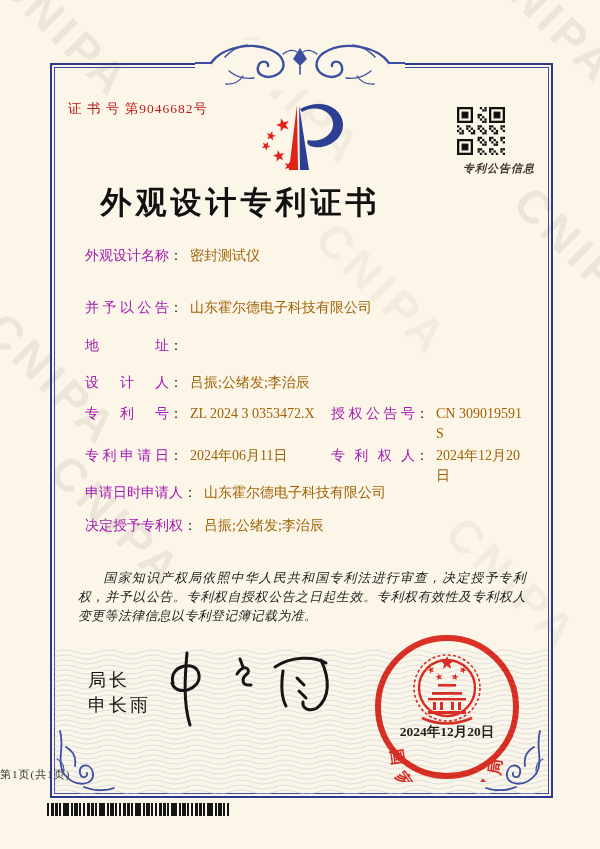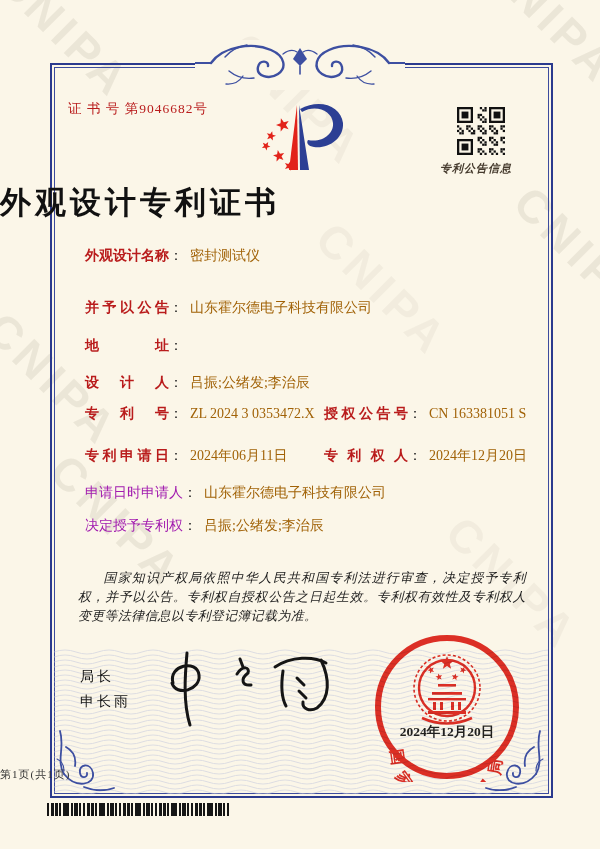--- a/index.html
+++ b/index.html
@@ -23,43 +23,43 @@
   }
   .ornament-top{position:absolute;left:195px;top:40px;width:210px;height:50px;background:#fbf6e8;}
   .corner{position:absolute;width:62px;height:62px;}
   .corner.bl{left:54px;top:729px;}
   .corner.br{left:484px;top:729px;transform:scaleX(-1);}
   .waves{position:absolute;left:54px;top:648px;width:494px;height:146px;}
   .certno{position:absolute;left:68px;top:100px;font-size:13.5px;letter-spacing:1px;color:#b91c1c;}
   .logo{position:absolute;left:256px;top:96px;width:92px;height:82px;}
   .qr{position:absolute;left:457px;top:107px;width:48px;height:48px;}
   .qr-caption{
-    position:absolute;left:433px;top:161px;width:86px;text-align:center;
+    position:absolute;left:456px;top:161px;width:86px;text-align:center;
     font-size:11px;font-style:italic;font-weight:600;color:#453a2d;letter-spacing:1px;
   }
   .title{
-    position:absolute;left:0;top:182px;width:481px;
+    position:absolute;left:0;top:182px;width:481px;text-align:center;
     font-size:31px;font-weight:bold;letter-spacing:4px;color:#111;
   }
   .row{position:absolute;left:85px;width:442px;display:flex;align-items:flex-start;font-size:14px;line-height:20px;}
-  .lbl{flex:none;display:inline-block;width:84px;text-align:justify;text-align-last:justify;color:#b91c1c;font-weight:bold;}
+  .lbl{flex:none;display:inline-block;width:84px;text-align:justify;text-align-last:justify;color:#a21caf;}
   .lbl-wide{flex:none;color:#a21caf;}
   .colon{flex:none;margin-right:7px;}
   .val{color:#a16207;}
   .val-flex{flex:1;}
   .pair{display:flex;}
-  .pair2{position:absolute;left:239px;top:0;}
+  .pair2{position:absolute;left:246px;top:0;}
   .statement{
     position:absolute;left:78px;top:569px;width:448px;margin:0;
     font-size:12.8px;line-height:19px;font-style:italic;letter-spacing:.5px;
     text-align:justify;text-indent:2em;color:#1c1c1c;
   }
   .sig-title,.sig-name{
-    position:absolute;left:80px;font-family:"Liberation Sans","DejaVu Sans",sans-serif;
-    font-size:14px;letter-spacing:3px;color:#141414;
+    position:absolute;left:88px;font-family:"Liberation Sans","DejaVu Sans",sans-serif;
+    font-size:18px;letter-spacing:3px;color:#141414;
   }
   .sig-title{top:668px;}
   .sig-name{top:693px;}
   .signature{position:absolute;left:145px;top:645px;width:205px;height:88px;}
   .seal{position:absolute;left:372px;top:632px;width:150px;height:150px;mix-blend-mode:multiply;opacity:.95;}
   .footer{
     position:absolute;left:0;top:767px;width:600px;
     font-size:11px;color:#333;letter-spacing:1px;
   }
   .barcode{
@@ -294,21 +294,21 @@
 
   <div class="row" style="top:404px">
     <span class="pair">
       <span class="lbl">专利号</span>
         <span class="colon">：</span>
       <span class="val">ZL 2024 3 0353472.X</span>
     </span>
     <span class="pair pair2">
       <span class="lbl">授权公告号</span>
         <span class="colon">：</span>
-      <span class="val">CN 163381051 S</span>
+      <span class="val">CN 309019591 S</span>
     </span>
   </div>
 
   <div class="row" style="top:446px">
     <span class="pair">
       <span class="lbl">专利申请日</span>
         <span class="colon">：</span>
       <span class="val">2024年06月11日</span>
     </span>
     <span class="pair pair2">

